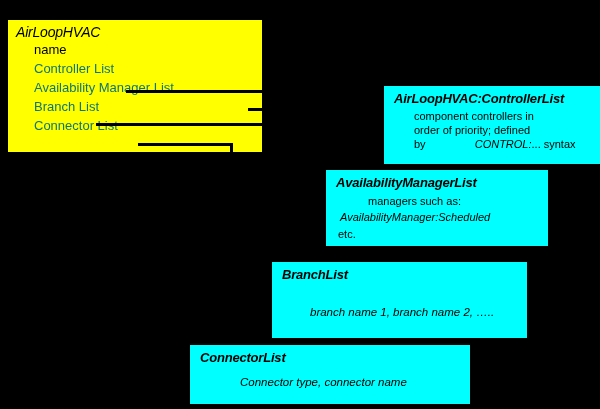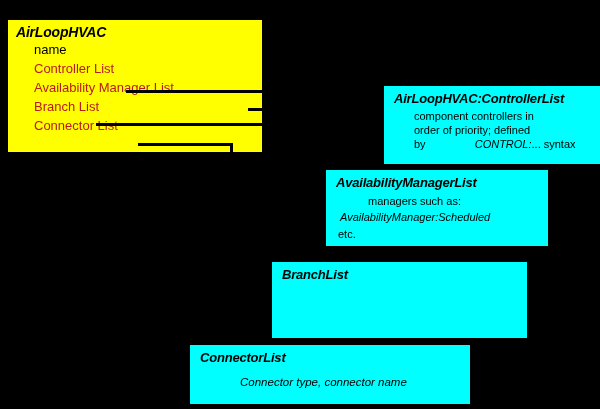--- a/index.html
+++ b/index.html
@@ -12,30 +12,30 @@
   }
   .box{position:absolute;box-sizing:border-box;}
 
   
   #yellow-box{
     left:8px;top:20px;width:254px;height:132px;
     background:#ffff00;
   }
   #yellow-title{
     position:absolute;left:8px;top:4px;
-    font-size:14px;font-weight:bold;font-style:italic;color:#000;
+    font-size:14px;font-weight:normal;font-style:italic;color:#000;
     white-space:nowrap;letter-spacing:-0.2px;
   }
   #yellow-data{
     position:absolute;left:26px;top:22px;
     font-size:13px;color:#000;white-space:nowrap;
   }
   .field{
     position:absolute;left:26px;
-    font-size:13px;color:#b91c1c;white-space:nowrap;
+    font-size:13px;color:#0f766e;white-space:nowrap;
   }
   #field-controller{top:41px;}
   #field-availability{top:60px;}
   #field-branch{top:79px;}
   #field-connector{top:98px;}
 
   
   .hline{position:absolute;height:3px;background:#000;}
   .vline{position:absolute;width:3px;background:#000;}
 
@@ -117,20 +117,21 @@
 
   <div class="box cyan" id="availabilitymanagerlist-box">
     <div class="cyan-title">AvailabilityManagerList</div>
     <div class="cyan-line" id="aml-l1">managers such as:</div>
     <div class="cyan-line" id="aml-l2">AvailabilityManager:Scheduled</div>
     <div class="cyan-line" id="aml-l3">etc.</div>
   </div>
 
   <div class="box cyan" id="branchlist-box">
     <div class="cyan-title">BranchList</div>
+    <div class="cyan-line" id="bl-l1">branch name 1, branch name 2, …..</div>
   </div>
 
   <div class="box cyan" id="connectorlist-box">
     <div class="cyan-title">ConnectorList</div>
     <div class="cyan-line" id="conl-l1">Connector type, connector name</div>
   </div>
 
 </div>
 
 </body></html>

